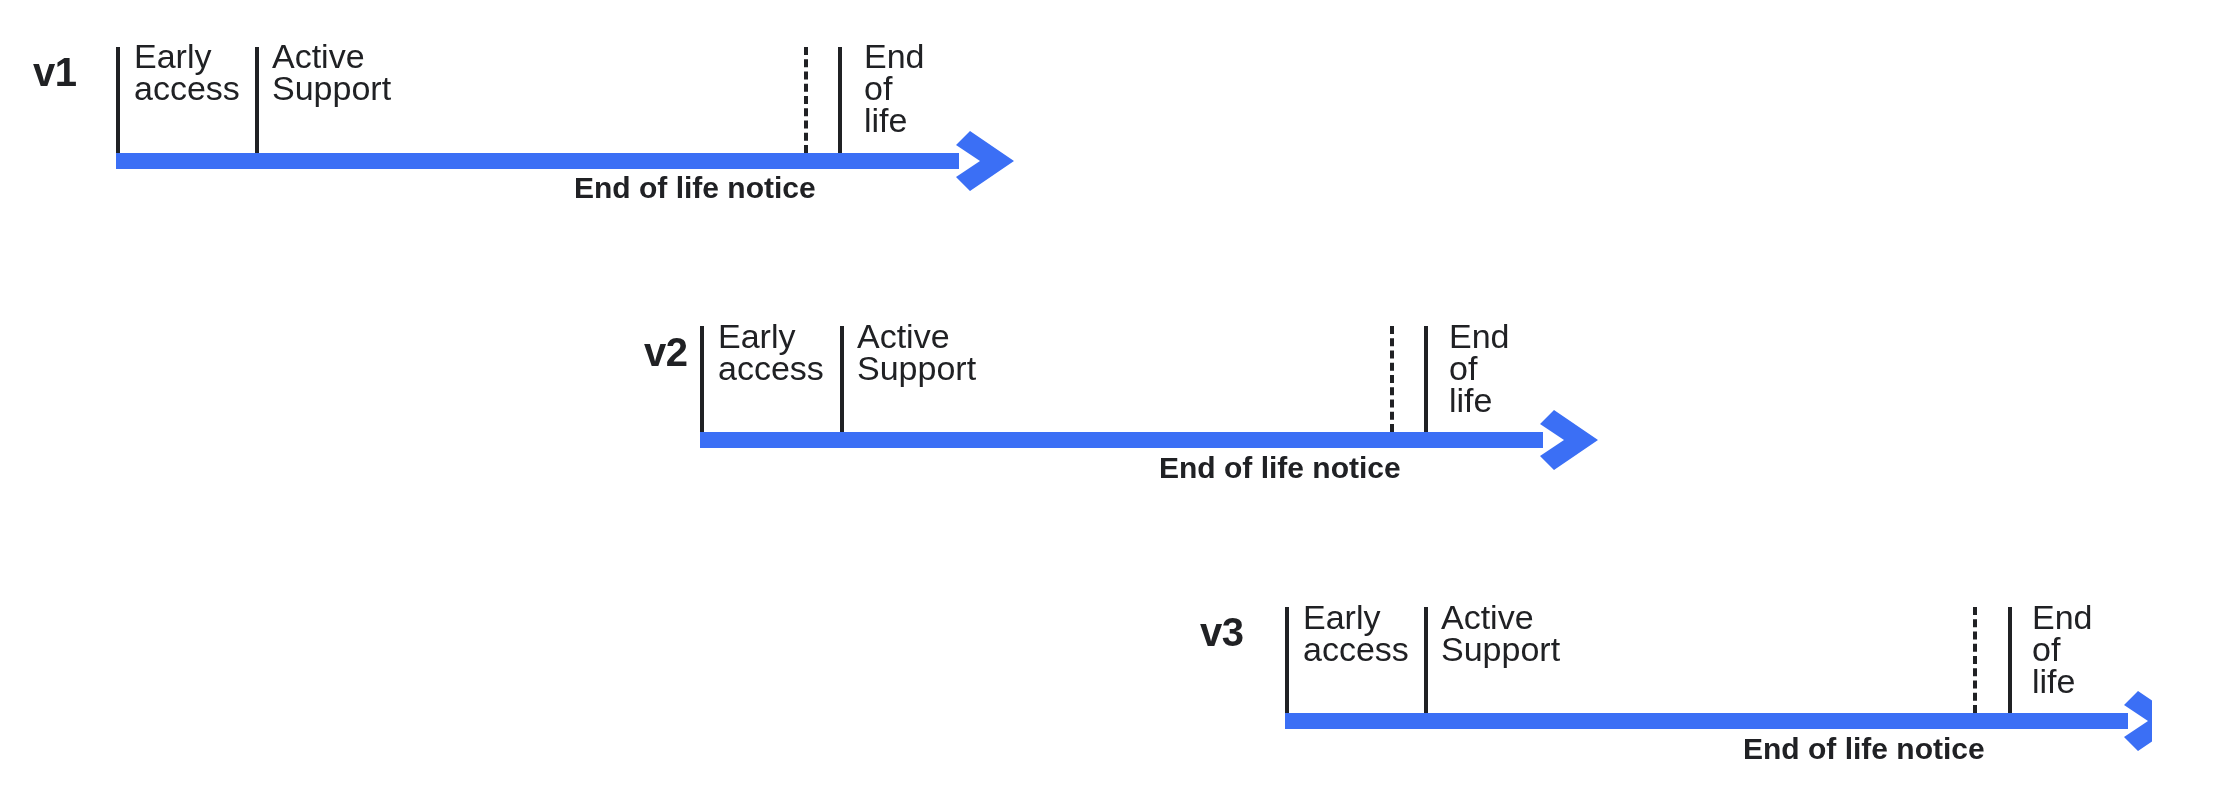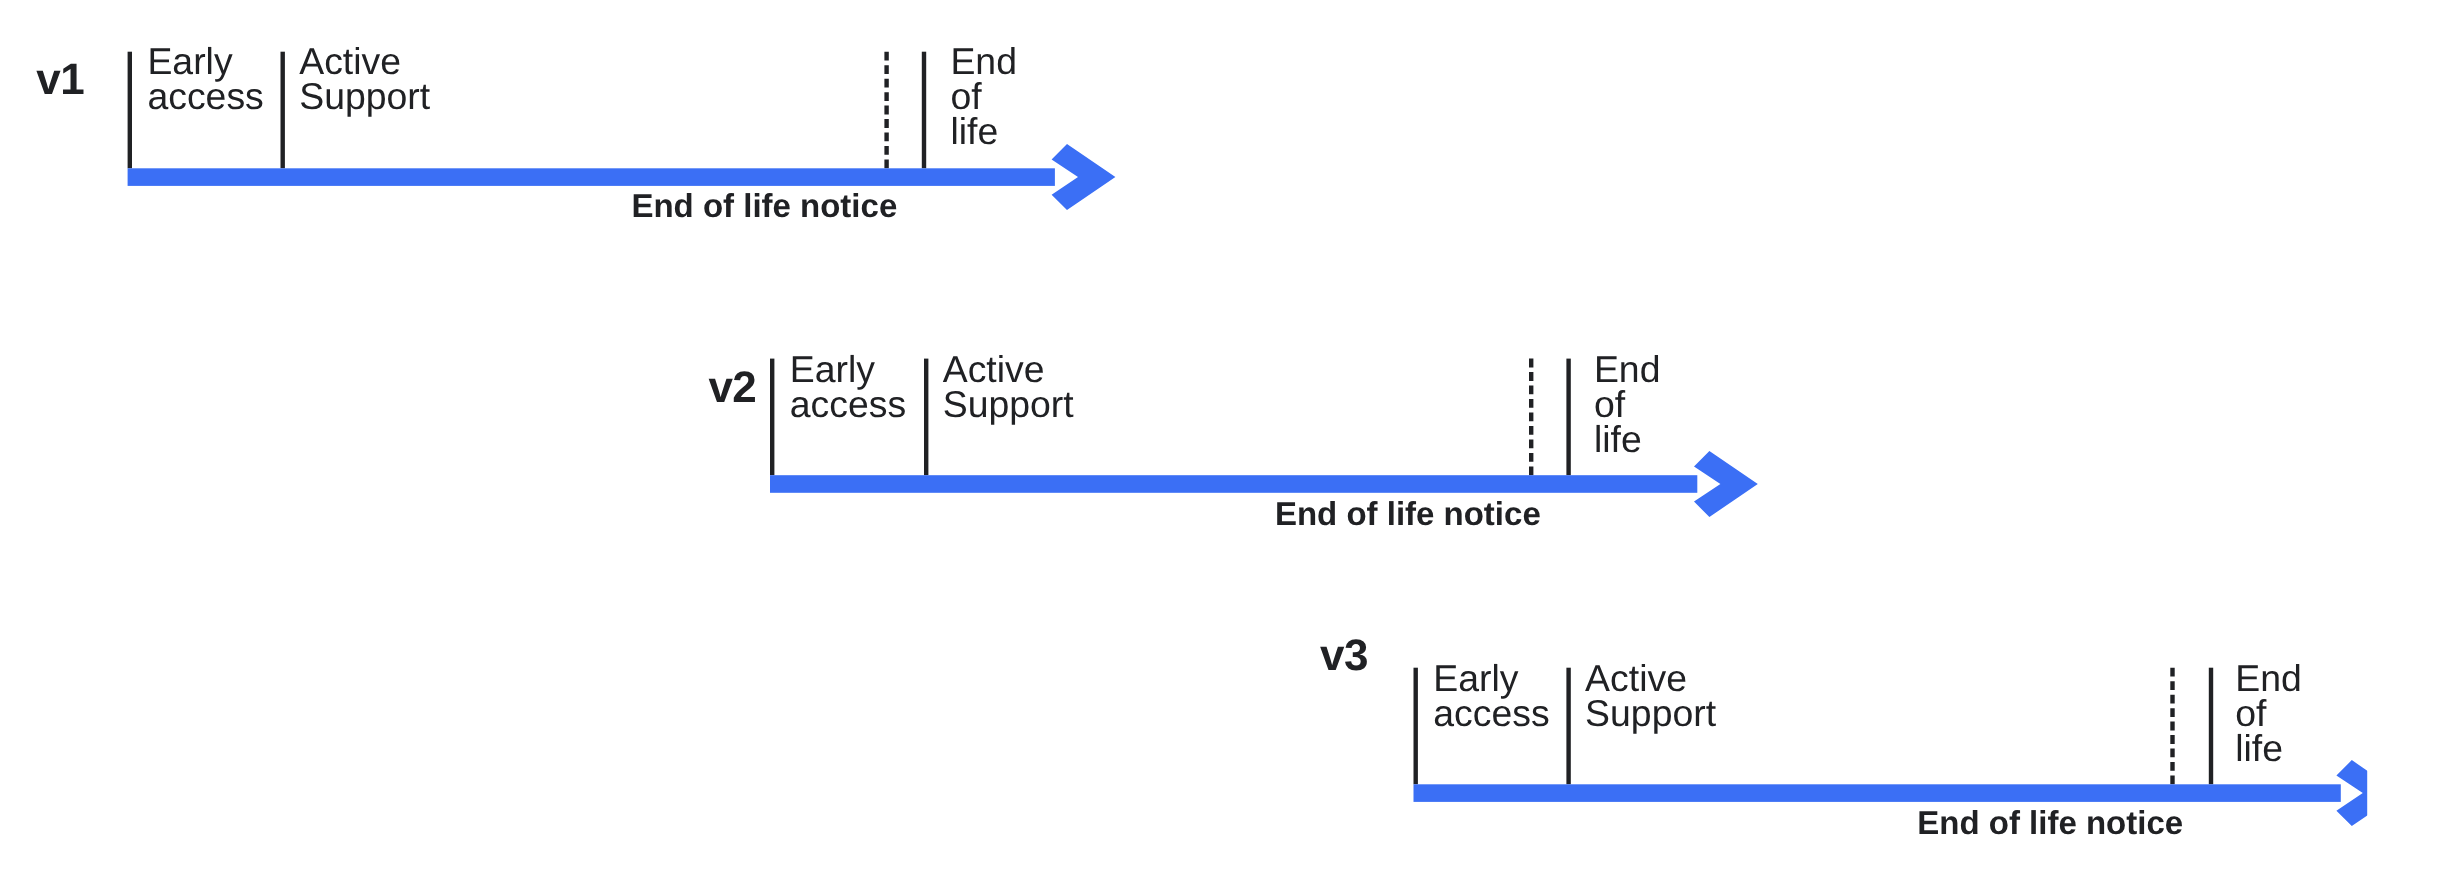--- a/index.html
+++ b/index.html
@@ -122,21 +122,21 @@
           <path d="M 20 4 L 64 34 L 20 64 L 6 50 L 30 34 L 6 18 Z" fill="#3b6ff5"></path>
         </svg>
       </div>
       <div class="phase-label" style="left: 718px; top: 320px;">Early
 access</div>
       <div class="phase-label" style="left: 857px; top: 320px;">Active Support</div>
       <div class="phase-label" style="left: 1449px; top: 320px;">End of life</div>
       <div class="notice-label" style="left: 1159px; top: 452px;">End of life notice</div>
     </div>
     <div class="timeline-row">
-      <div class="version-label" style="left: 1200px; top: 576px;">v3</div>
+      <div class="version-label" style="left: 1200px; top: 612px;">v3</div>
       <div class="divider" style="left: 1285px; top: 607px; height: 106px;"></div>
       <div class="divider" style="left: 1424px; top: 607px; height: 106px;"></div>
       <div class="dashed-marker" style="left: 1973px; top: 607px; height: 106px;"></div>
       <div class="divider" style="left: 2008px; top: 607px; height: 106px;"></div>
       <div class="track" style="left: 1285px; top: 713px; width: 843px; height: 16px; background: rgb(59, 111, 245);"></div>
       <div class="arrow-head" style="left: 2118px; top: 687px;">
         <svg width="68" height="68" viewBox="0 0 68 68" xmlns="http://www.w3.org/2000/svg">
           <path d="M 20 4 L 64 34 L 20 64 L 6 50 L 30 34 L 6 18 Z" fill="#3b6ff5"></path>
         </svg>
       </div>

